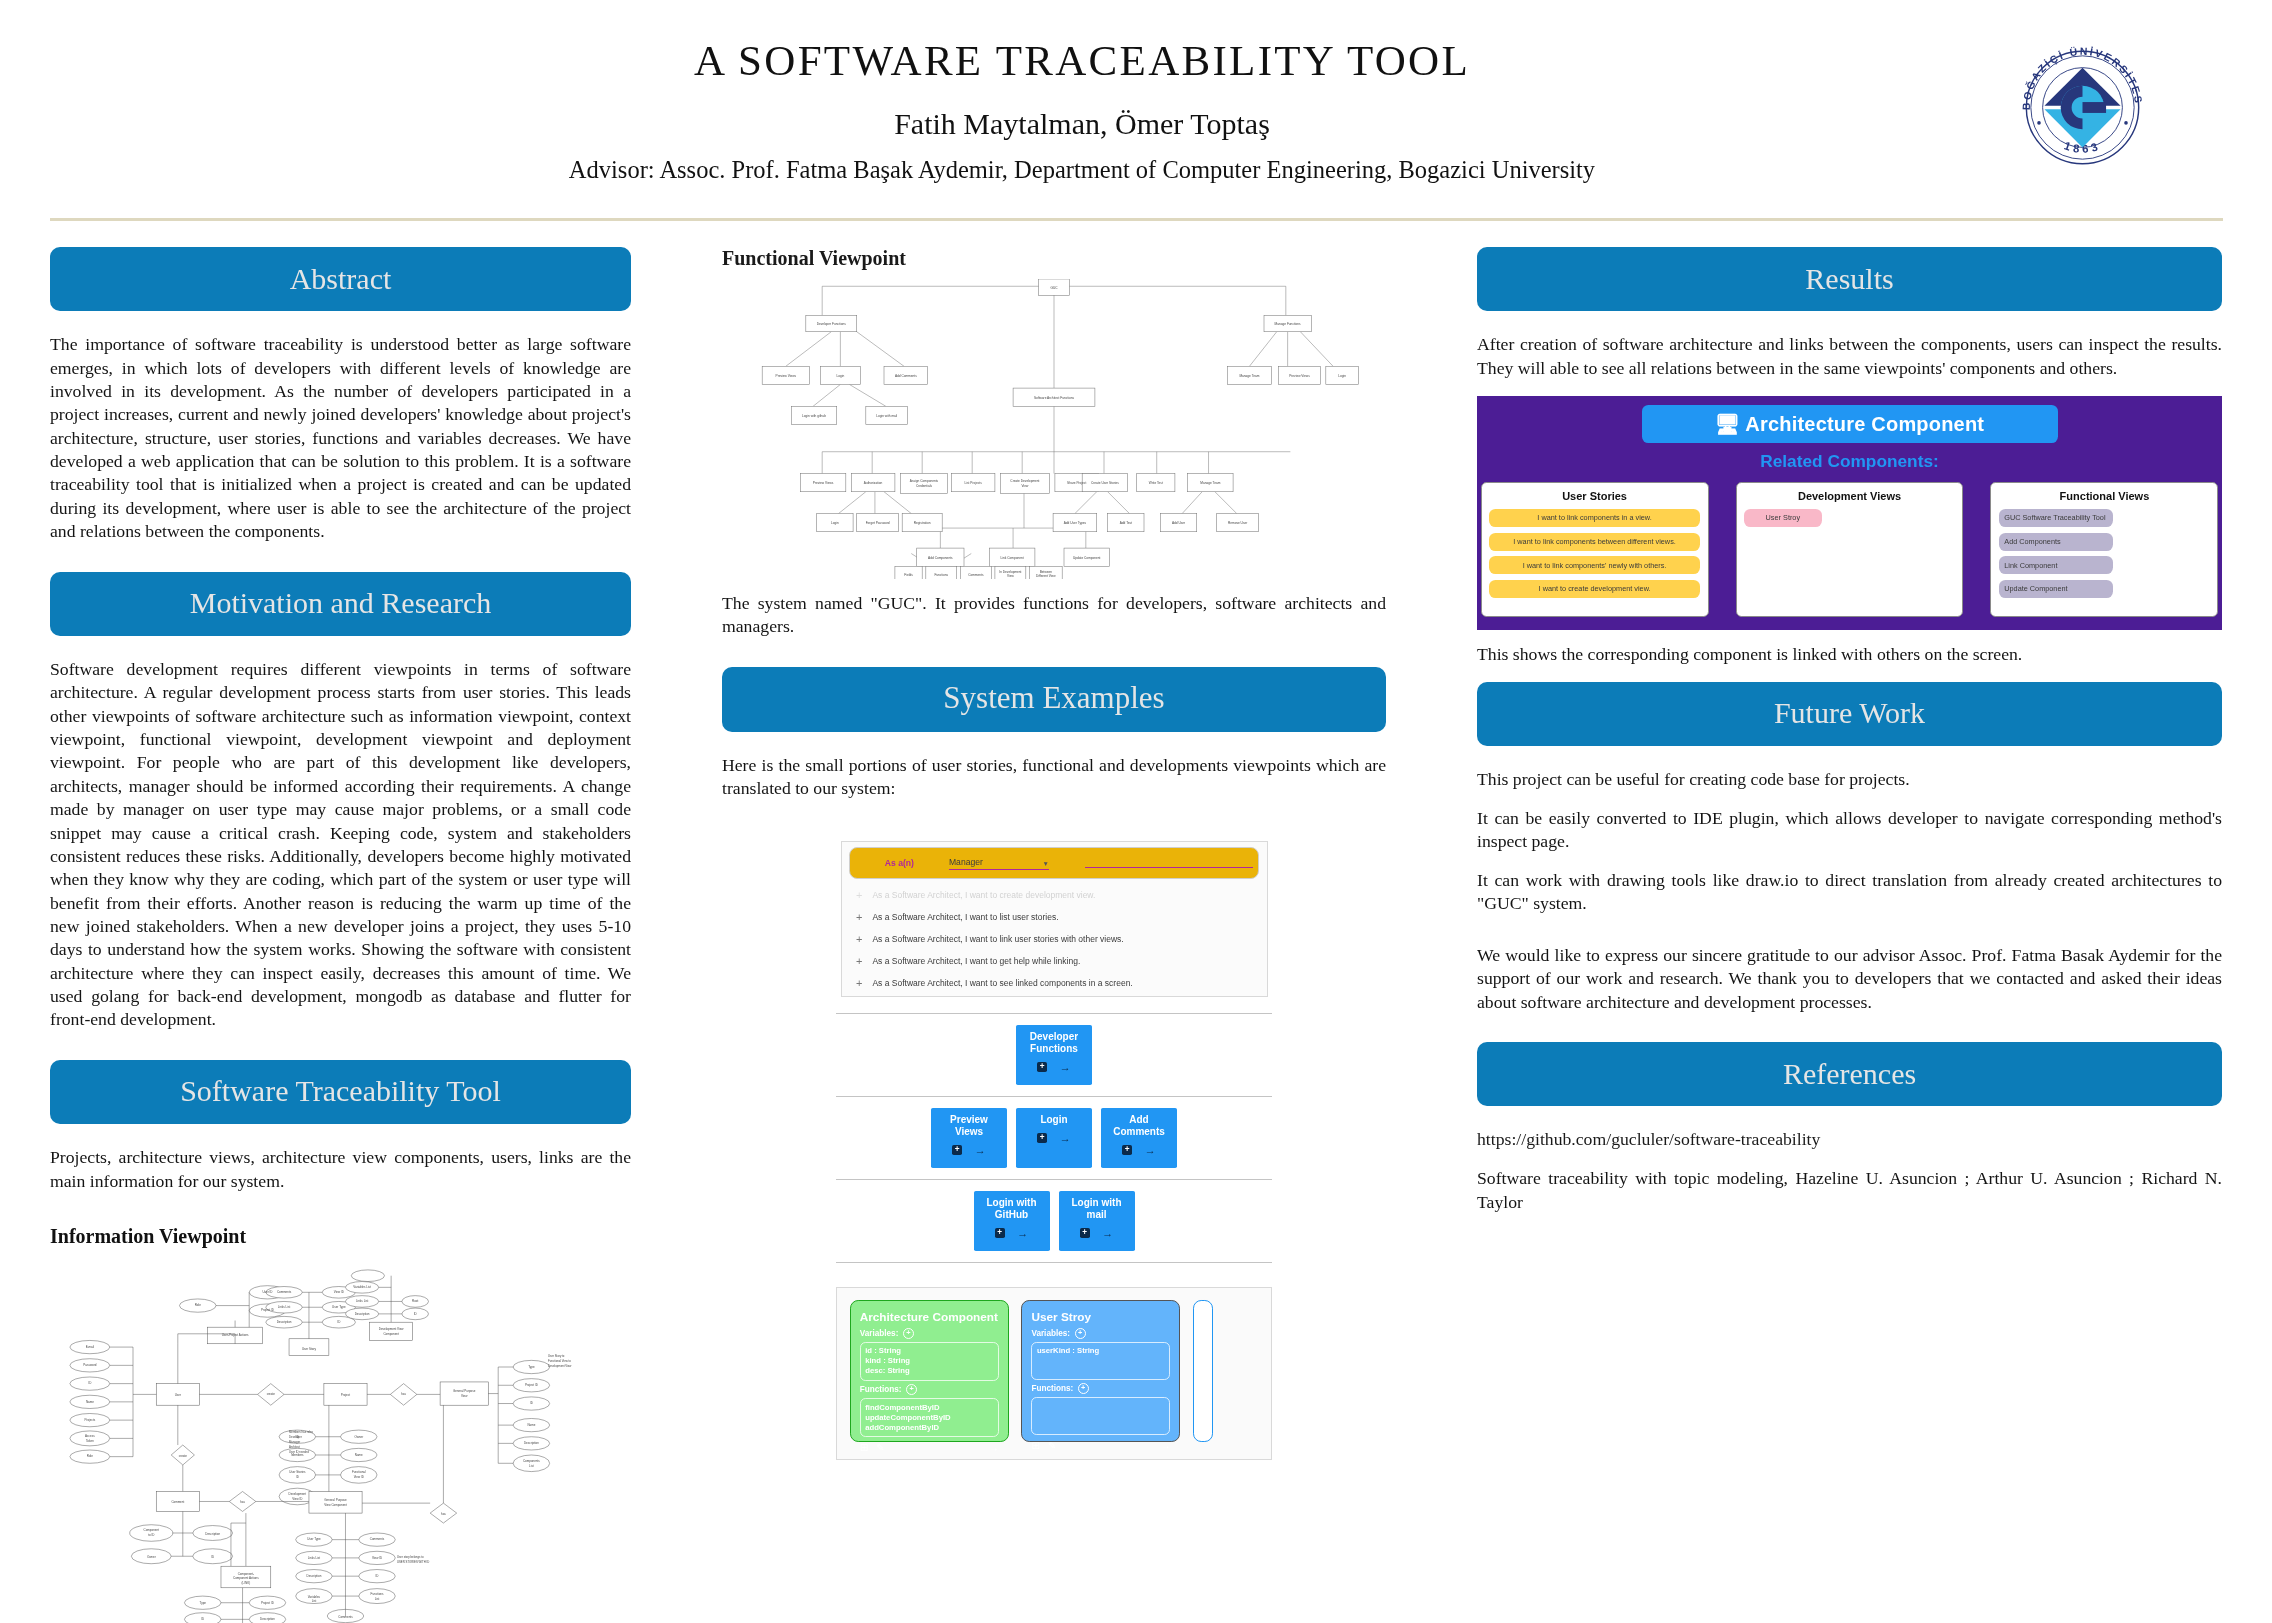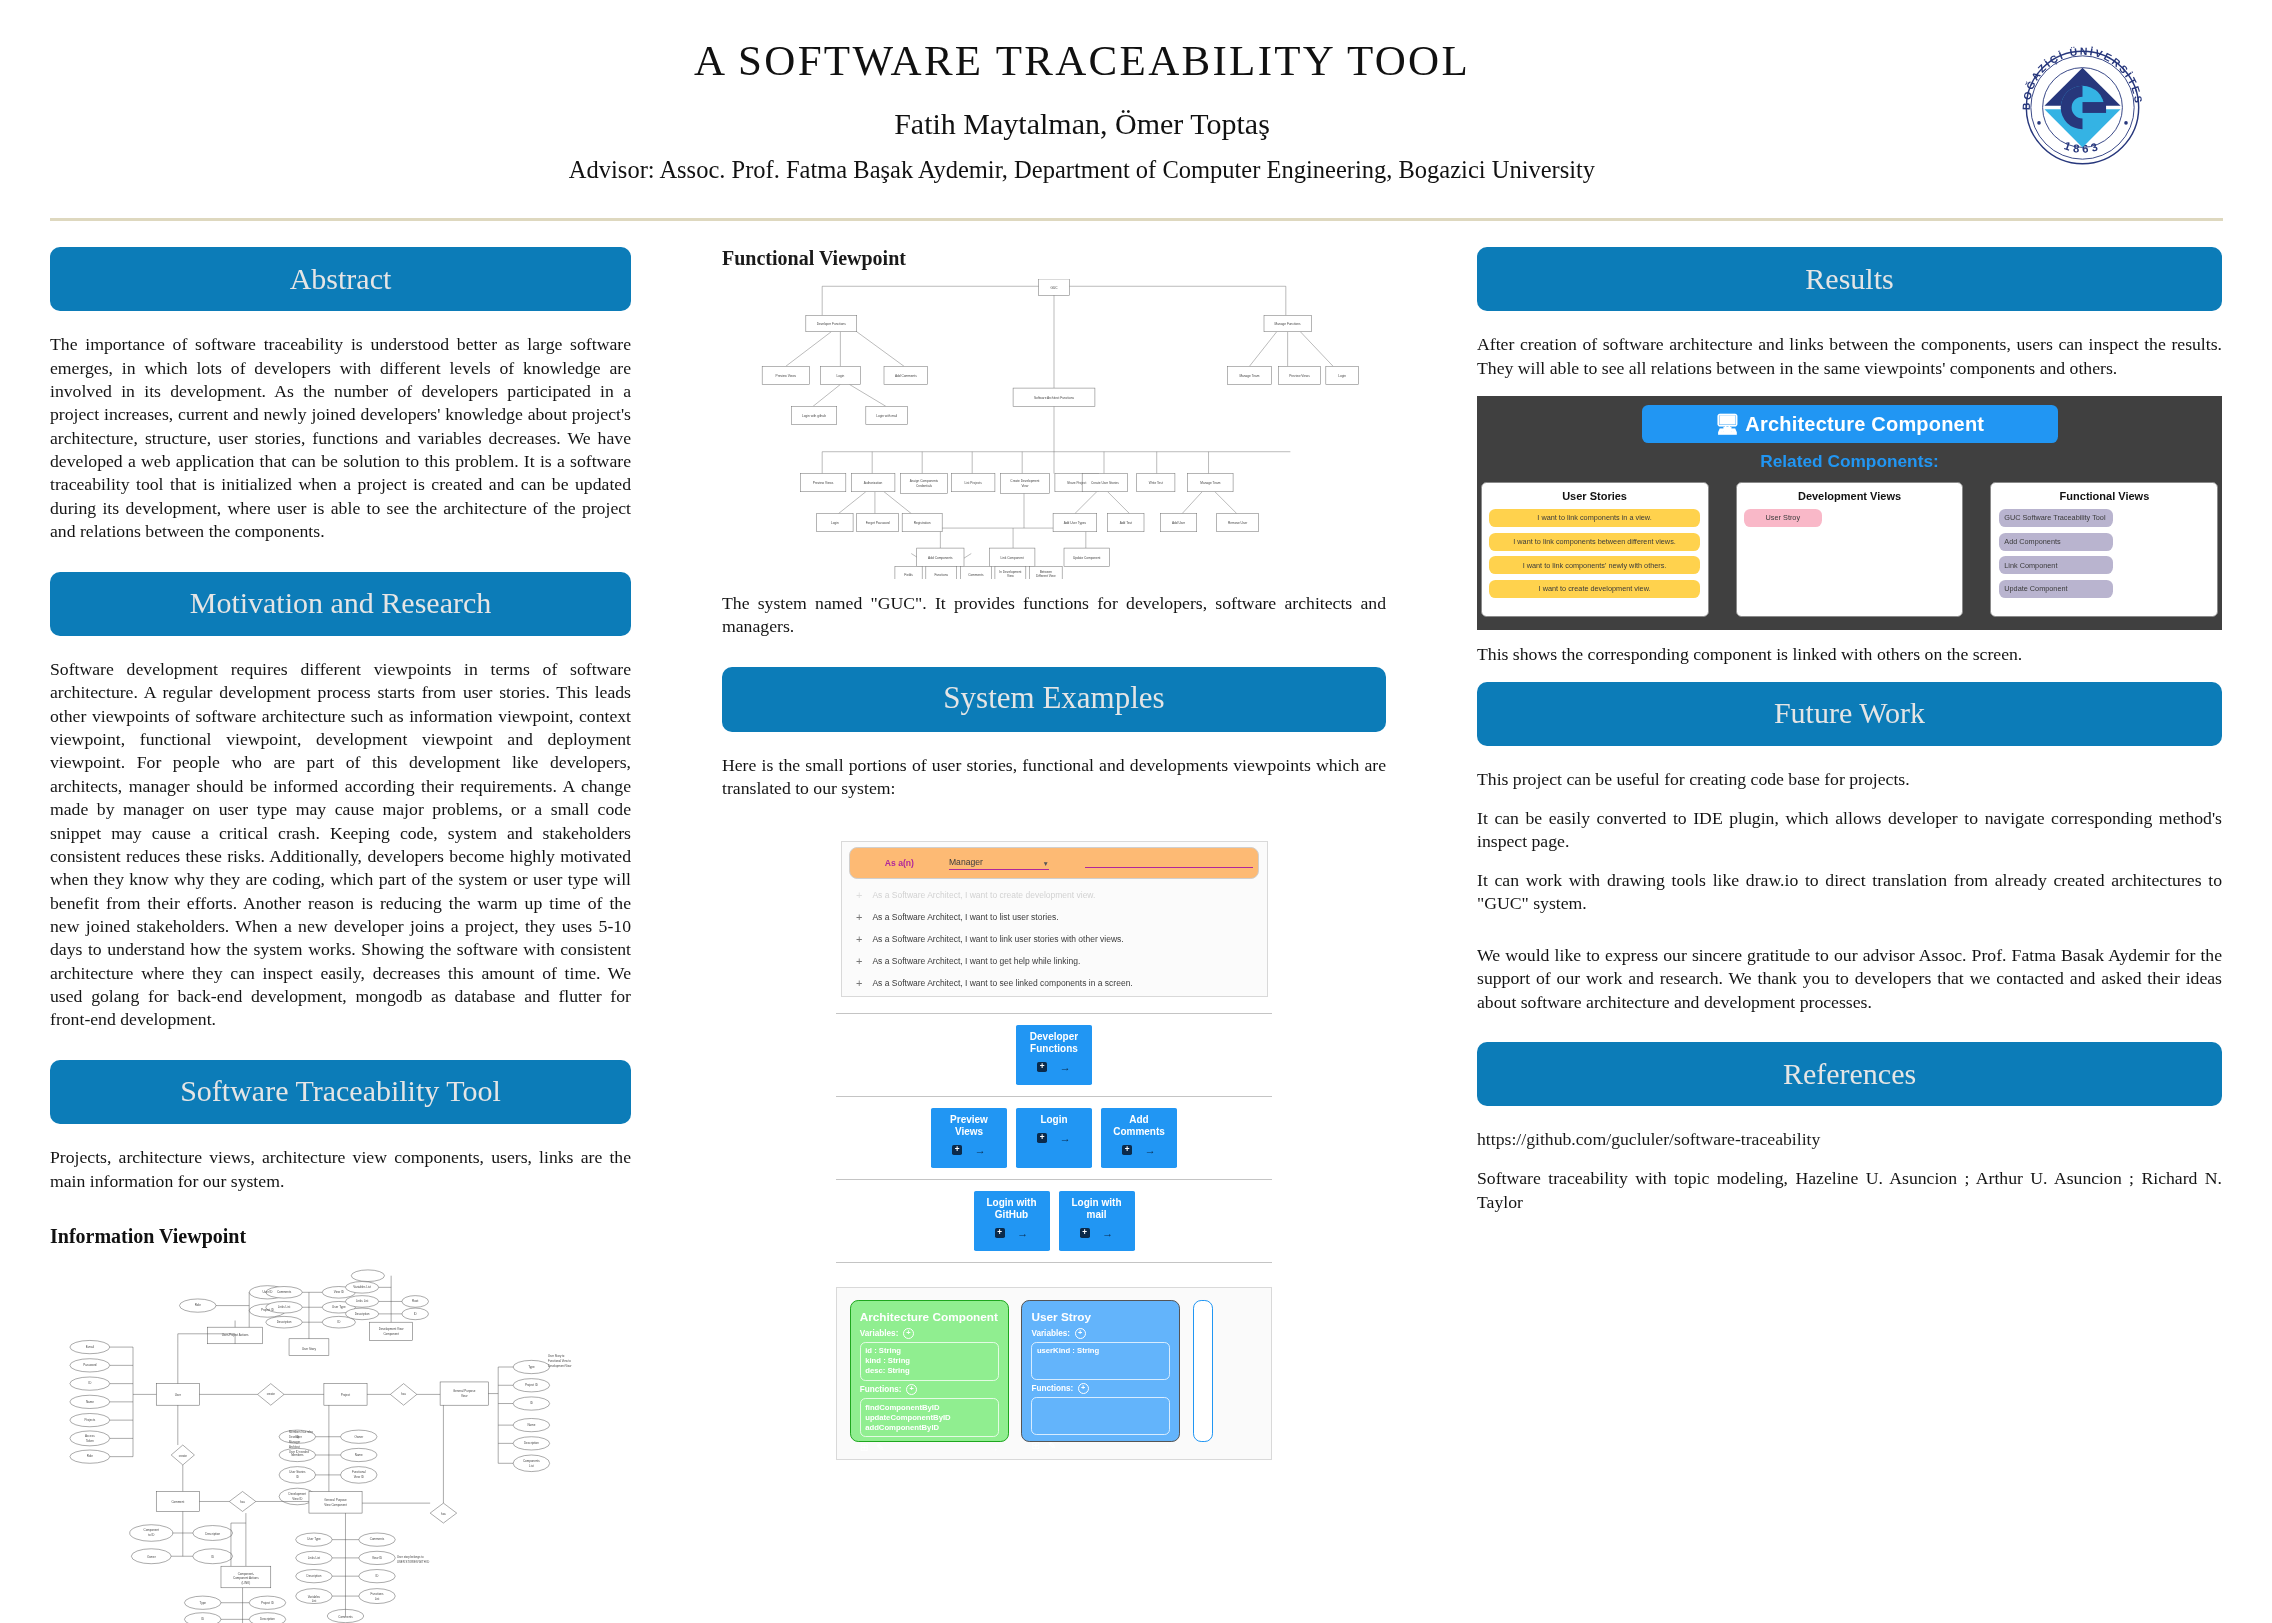--- a/index.html
+++ b/index.html
@@ -52,21 +52,21 @@
   .tree-wrap{width:100%;height:300px;margin:9px 0 12.7px 0;}
   
   .shot{
     border:0.9px solid #d9d9d9;background:#fdfdfd;box-sizing:border-box;
     font-family:"Liberation Sans","DejaVu Sans",sans-serif;overflow:hidden;
   }
   
   .us-shot{width:427px;margin:40px auto 0 auto;height:156px;background:#fbfbfb;position:relative;}
   .us-bar{
     border:0.9px solid #cfcfcf;border-radius:8.2px;height:30px;margin:5.5px 7.3px 0 7.3px;
-    display:flex;align-items:center;background:#fdba74;
+    display:flex;align-items:center;background:#eab308;
   }
   .us-asan{font-size:8.6px;font-weight:bold;color:#b0279b;margin-left:35px;}
   .us-select{
     margin-left:35px;width:100px;border-bottom:0.9px solid #b0279b;
     display:flex;justify-content:space-between;align-items:flex-end;
     font-size:8.6px;color:#3c3c3c;padding-bottom:1.8px;
   }
   .us-caret{font-size:6.4px;color:#555;}
   .us-line2{flex:1;border-bottom:0.9px solid #b0279b;margin:0 5.5px 3.6px 36px;height:12.7px;}
   .us-list{padding:4.5px 0 0 0;}
@@ -104,21 +104,21 @@
     width:9px;height:9px;border:0.9px solid #fff;border-radius:50%;
     font-size:7.3px;line-height:8.2px;text-align:center;display:inline-block;
   }
   .dv-box{
     border:0.9px solid rgba(255,255,255,.75);border-radius:5.5px;min-height:29px;
     font-size:7.7px;font-weight:bold;padding:3.6px 4.5px;line-height:1.3;
   }
   .dv-foot{display:flex;align-items:center;gap:8.2px;font-size:10px;margin-top:4.5px;}
   .dv-foot .right{margin-left:auto;}
   
-  .res-shot{width:100%;background:#404040;padding:9px 0 12.7px 0;box-sizing:border-box;
+  .res-shot{width:100%;background:#4c1d95;padding:9px 0 12.7px 0;box-sizing:border-box;
             font-family:"Liberation Sans","DejaVu Sans",sans-serif;}
   .res-btn{
     background:#2196f3;color:#fff;border-radius:6.4px;font-weight:bold;font-size:20px;
     text-align:center;padding:7.3px 0;width:416px;margin:0 auto;letter-spacing:0.2px;
   }
   .res-sub{
     color:#2196f3;font-weight:bold;font-size:17.3px;text-align:center;margin:8.2px 0 10px 0;
   }
   .res-cols{display:flex;gap:27px;justify-content:space-between;padding:0 3.6px;}
   .res-panel{

